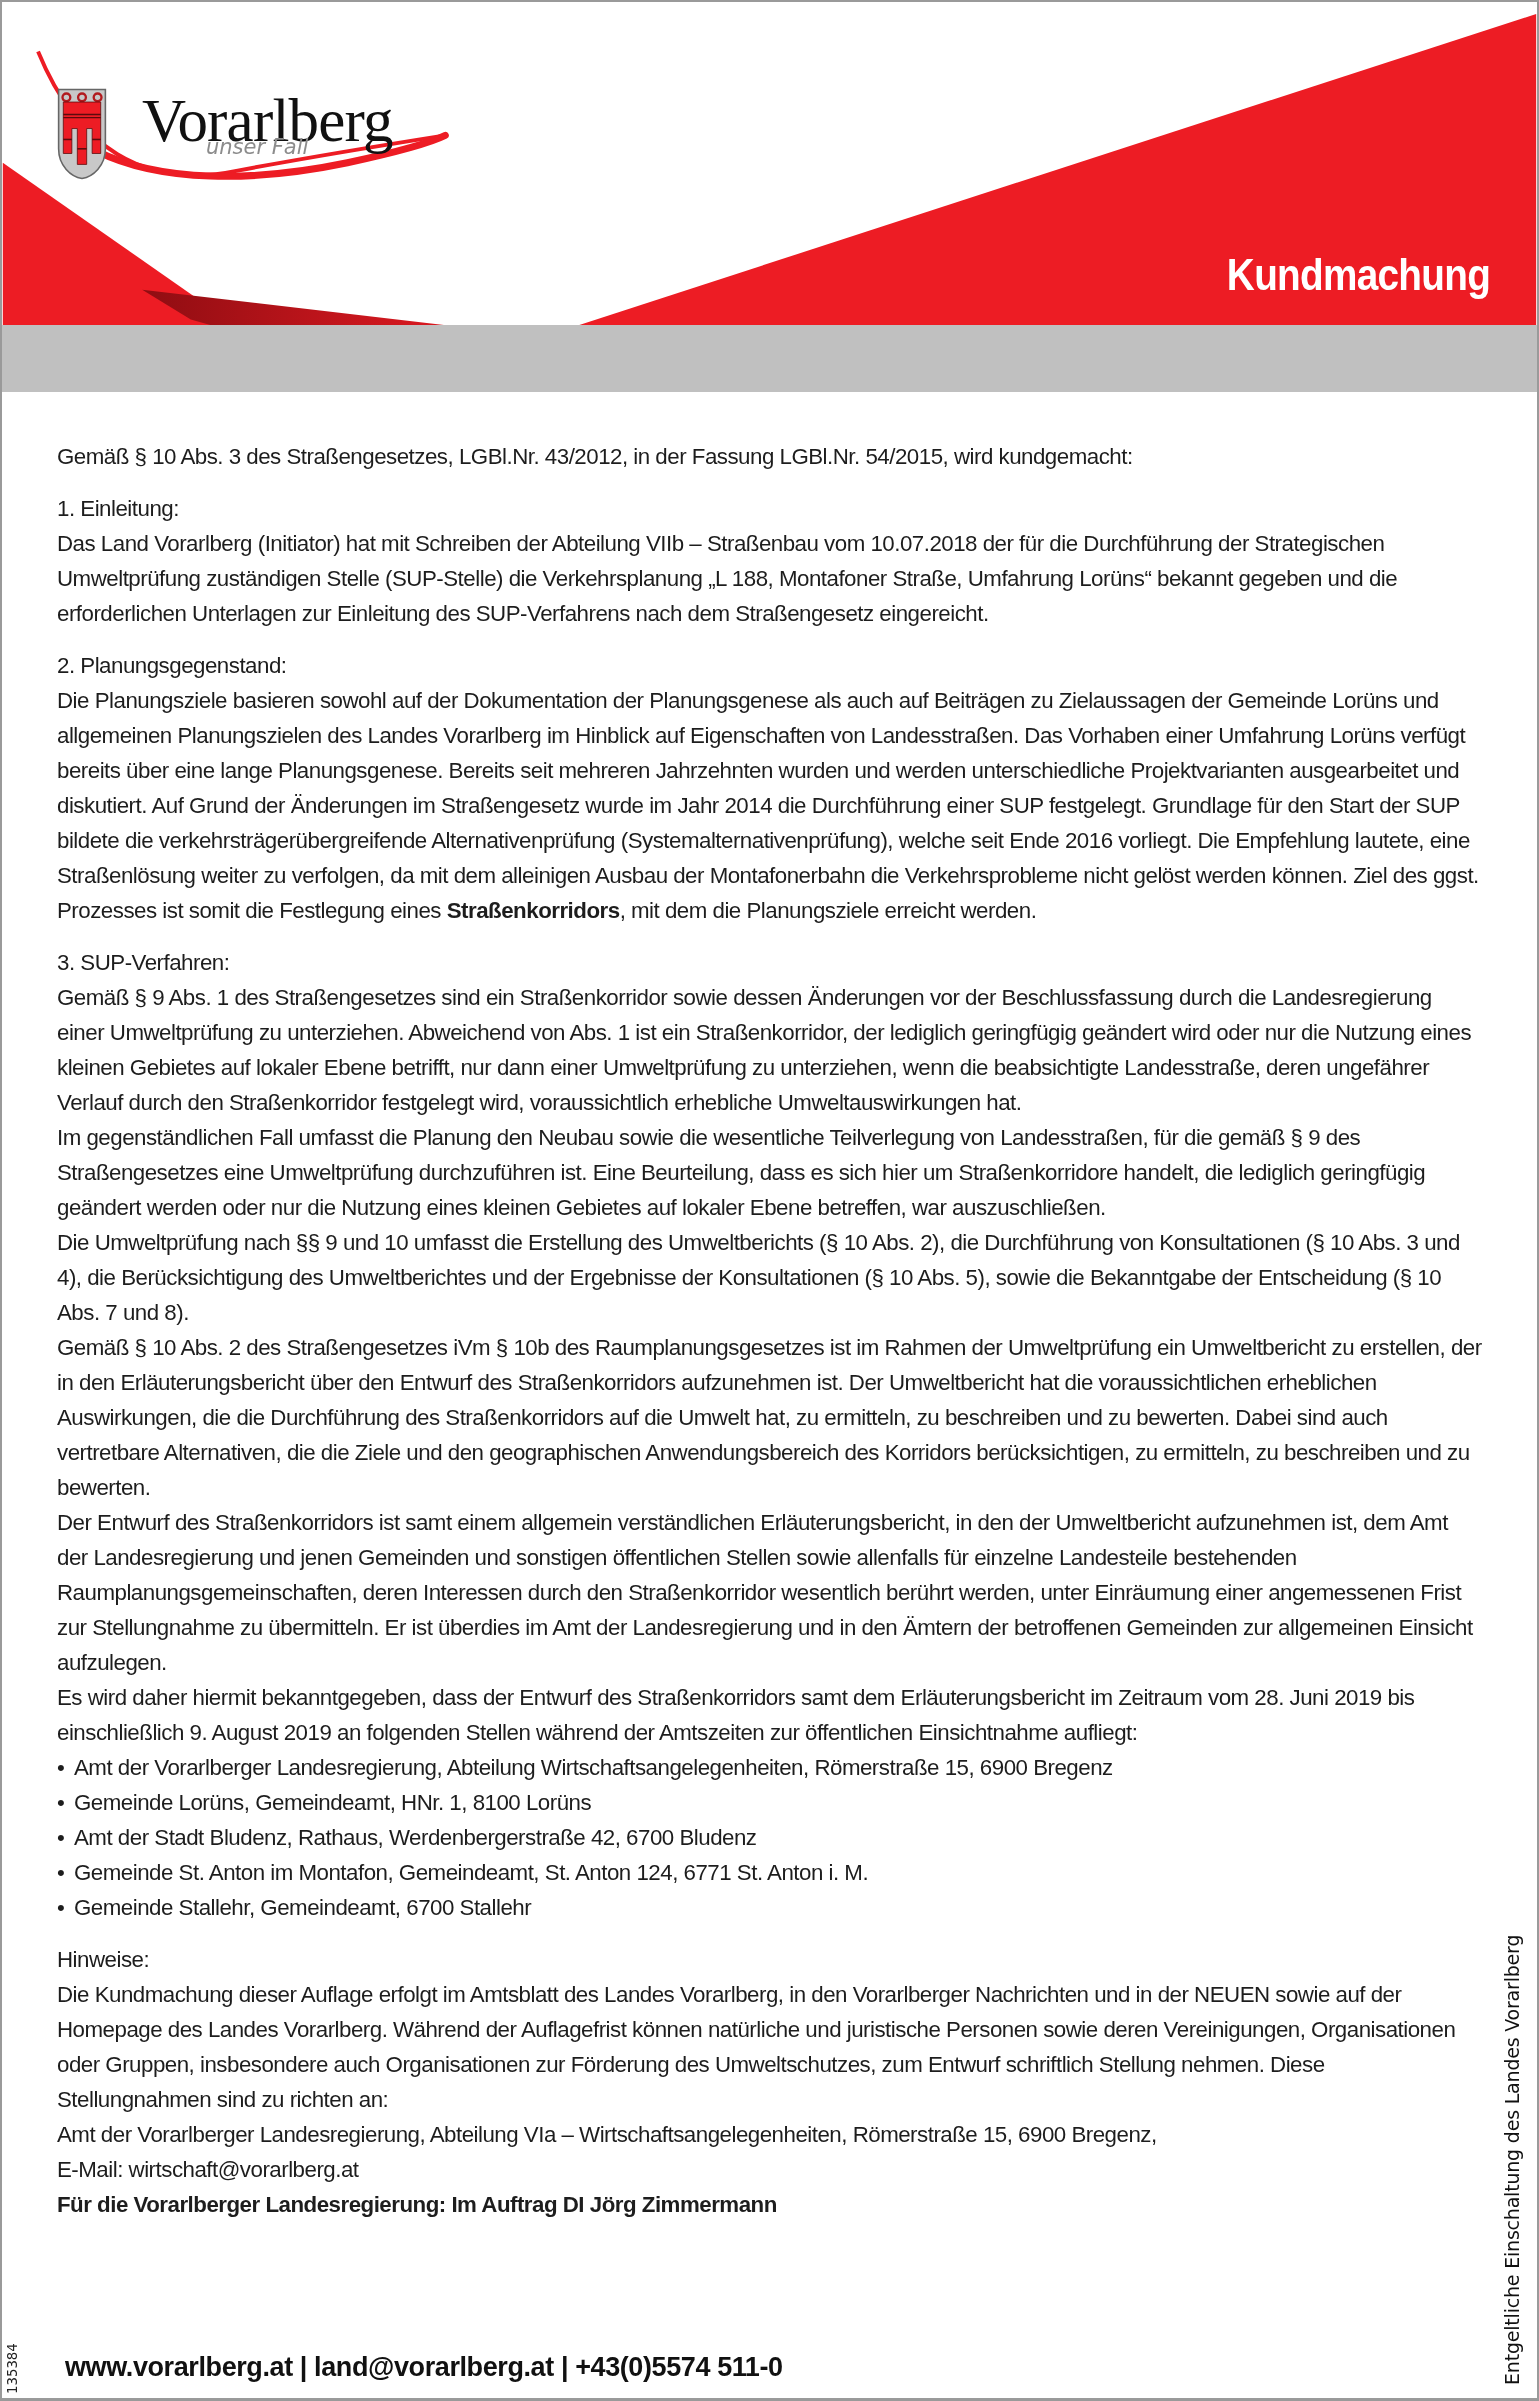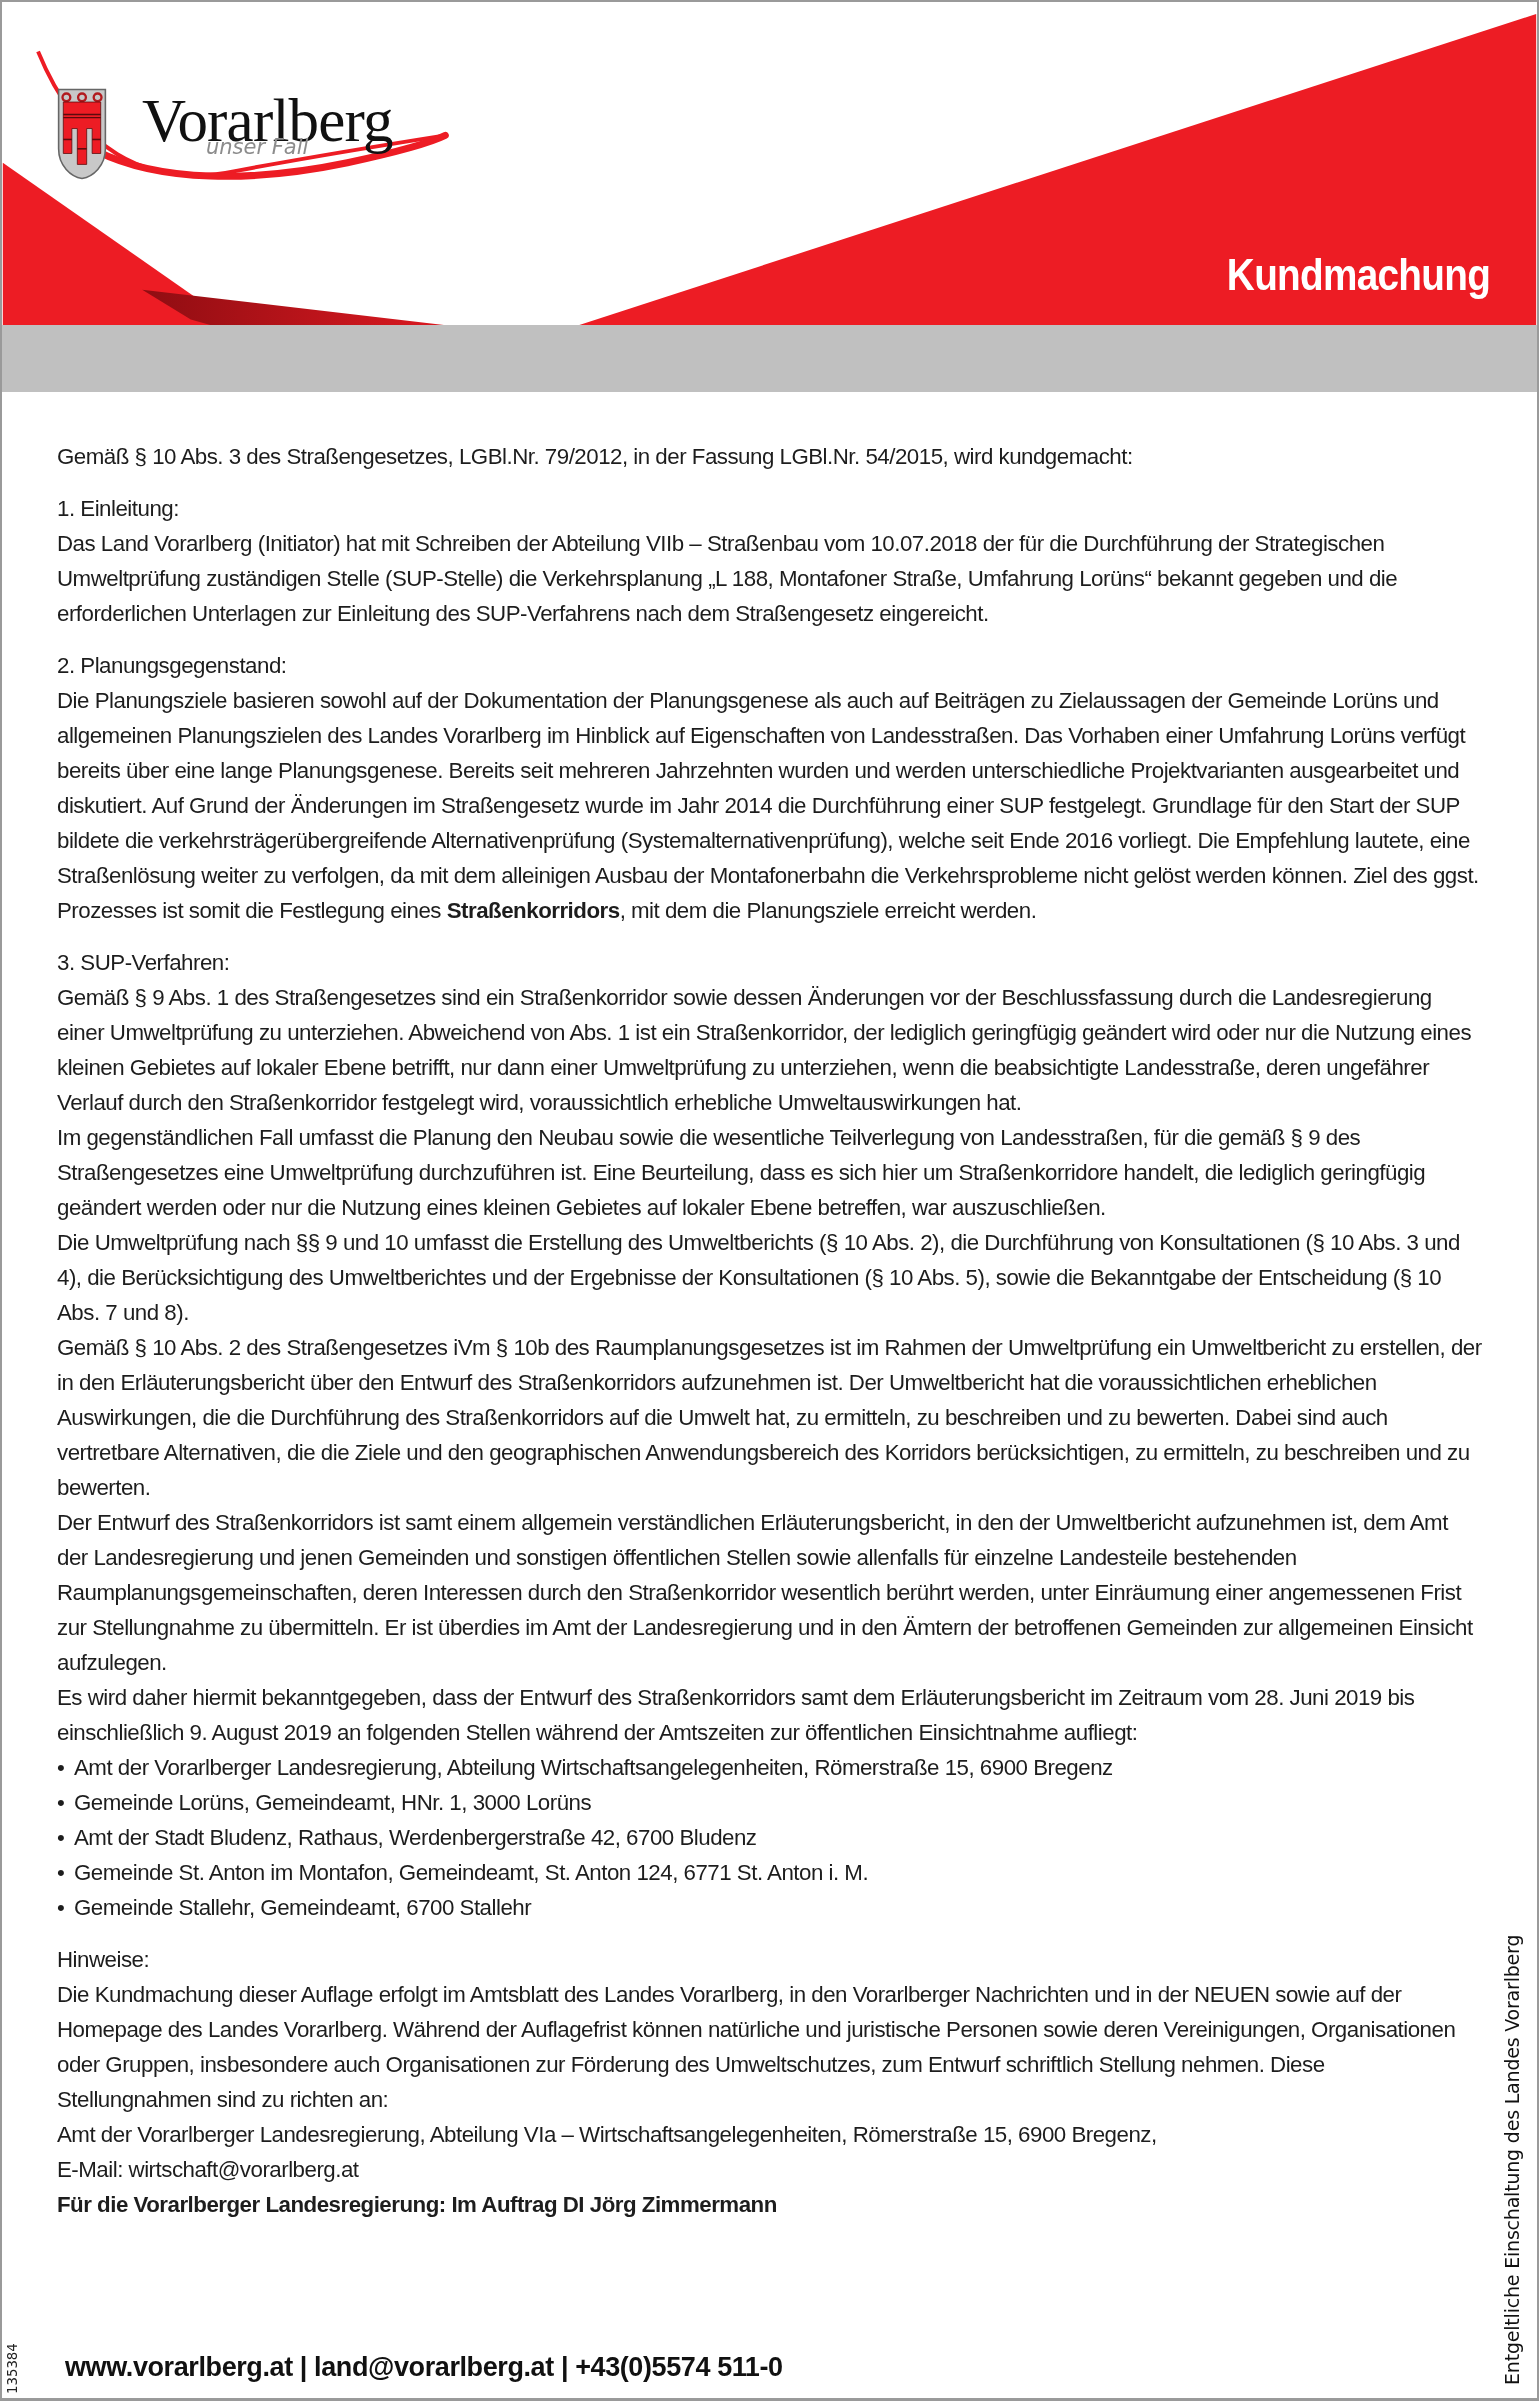--- a/index.html
+++ b/index.html
@@ -119,21 +119,21 @@
       <span class="logo-wordmark">Vorarlberg</span>
       <span class="logo-tagline">unser Fall</span>
     </div>
 
     <div class="page-title">Kundmachung</div>
   </div>
 
   <div class="grey-band"></div>
 
   <div class="content">
-    <p>Gemäß § 10 Abs. 3 des Straßengesetzes, LGBl.Nr. 79/2012, in der Fassung LGBl.Nr. 54/2015, wird kundgemacht:</p>
+    <p>Gemäß § 10 Abs. 3 des Straßengesetzes, LGBl.Nr. 43/2012, in der Fassung LGBl.Nr. 54/2015, wird kundgemacht:</p>
     <div class="gap"></div>
 
     <section>
       <p class="heading">1. Einleitung:</p>
       <p>Das Land Vorarlberg (Initiator) hat mit Schreiben der Abteilung VIIb – Straßenbau vom 10.07.2018 der für die Durchführung der Strategischen Umweltprüfung zuständigen Stelle (SUP-Stelle) die Verkehrsplanung „L 188, Montafoner Straße, Umfahrung Lorüns“ bekannt gegeben und die erforderlichen Unterlagen zur Einleitung des SUP-Verfahrens nach dem Straßengesetz eingereicht.</p>
     </section>
     <div class="gap"></div>
 
     <section>
       <p class="heading">2. Planungsgegenstand:</p>
@@ -144,21 +144,21 @@
     <section>
       <p class="heading">3. SUP-Verfahren:</p>
       <p>Gemäß § 9 Abs. 1 des Straßengesetzes sind ein Straßenkorridor sowie dessen Änderungen vor der Beschlussfassung durch die Landesregierung einer Umweltprüfung zu unterziehen. Abweichend von Abs. 1 ist ein Straßenkorridor, der lediglich geringfügig geändert wird oder nur die Nutzung eines kleinen Gebietes auf lokaler Ebene betrifft, nur dann einer Umweltprüfung zu unterziehen, wenn die beabsichtigte Landesstraße, deren ungefährer Verlauf durch den Straßenkorridor festgelegt wird, voraussichtlich erhebliche Umweltauswirkungen hat.</p>
       <p>Im gegenständlichen Fall umfasst die Planung den Neubau sowie die wesentliche Teilverlegung von Landesstraßen, für die gemäß § 9 des Straßengesetzes eine Umweltprüfung durchzuführen ist. Eine Beurteilung, dass es sich hier um Straßenkorridore handelt, die lediglich geringfügig geändert werden oder nur die Nutzung eines kleinen Gebietes auf lokaler Ebene betreffen, war auszuschließen.</p>
       <p>Die Umweltprüfung nach §§ 9 und 10 umfasst die Erstellung des Umweltberichts (§ 10 Abs. 2), die Durchführung von Konsultationen (§ 10 Abs. 3 und 4), die Berücksichtigung des Umweltberichtes und der Ergebnisse der Konsultationen (§ 10 Abs. 5), sowie die Bekanntgabe der Entscheidung (§ 10 Abs. 7 und 8).</p>
       <p>Gemäß § 10 Abs. 2 des Straßengesetzes iVm § 10b des Raumplanungsgesetzes ist im Rahmen der Umweltprüfung ein Umweltbericht zu erstellen, der in den Erläuterungsbericht über den Entwurf des Straßenkorridors aufzunehmen ist. Der Umweltbericht hat die voraussichtlichen erheblichen Auswirkungen, die die Durchführung des Straßenkorridors auf die Umwelt hat, zu ermitteln, zu beschreiben und zu bewerten. Dabei sind auch vertretbare Alternativen, die die Ziele und den geographischen Anwendungsbereich des Korridors berücksichtigen, zu ermitteln, zu beschreiben und zu bewerten.</p>
       <p>Der Entwurf des Straßenkorridors ist samt einem allgemein verständlichen Erläuterungsbericht, in den der Umweltbericht aufzunehmen ist, dem Amt der Landesregierung und jenen Gemeinden und sonstigen öffentlichen Stellen sowie allenfalls für einzelne Landesteile bestehenden Raumplanungsgemeinschaften, deren Interessen durch den Straßenkorridor wesentlich berührt werden, unter Einräumung einer angemessenen Frist zur Stellungnahme zu übermitteln. Er ist überdies im Amt der Landesregierung und in den Ämtern der betroffenen Gemeinden zur allgemeinen Einsicht aufzulegen.</p>
       <p>Es wird daher hiermit bekanntgegeben, dass der Entwurf des Straßenkorridors samt dem Erläuterungsbericht im Zeitraum vom 28. Juni 2019 bis einschließlich 9. August 2019 an folgenden Stellen während der Amtszeiten zur öffentlichen Einsichtnahme aufliegt:</p>
       <ul class="bullets">
         <li>Amt der Vorarlberger Landesregierung, Abteilung Wirtschaftsangelegenheiten, Römerstraße 15, 6900 Bregenz</li>
-        <li>Gemeinde Lorüns, Gemeindeamt, HNr. 1, 3000 Lorüns</li>
+        <li>Gemeinde Lorüns, Gemeindeamt, HNr. 1, 8100 Lorüns</li>
         <li>Amt der Stadt Bludenz, Rathaus, Werdenbergerstraße 42, 6700 Bludenz</li>
         <li>Gemeinde St. Anton im Montafon, Gemeindeamt, St. Anton 124, 6771 St. Anton i. M.</li>
         <li>Gemeinde Stallehr, Gemeindeamt, 6700 Stallehr</li>
       </ul>
     </section>
     <div class="gap"></div>
 
     <section>
       <p class="heading">Hinweise:</p>
       <p>Die Kundmachung dieser Auflage erfolgt im Amtsblatt des Landes Vorarlberg, in den Vorarlberger Nachrichten und in der NEUEN sowie auf der Homepage des Landes Vorarlberg. Während der Auflagefrist können natürliche und juristische Personen sowie deren Vereinigungen, Organisationen oder Gruppen, insbesondere auch Organisationen zur Förderung des Umweltschutzes, zum Entwurf schriftlich Stellung nehmen. Diese Stellungnahmen sind zu richten an:</p>

